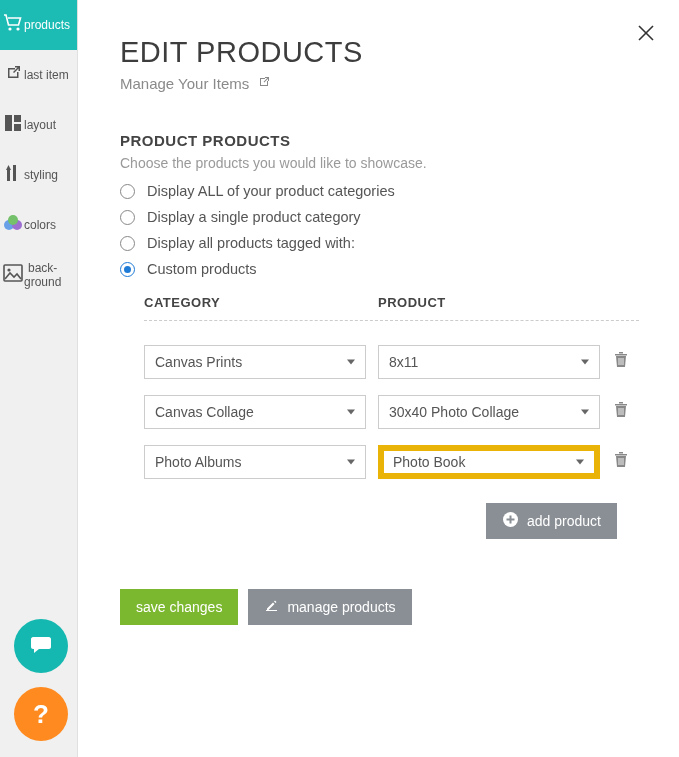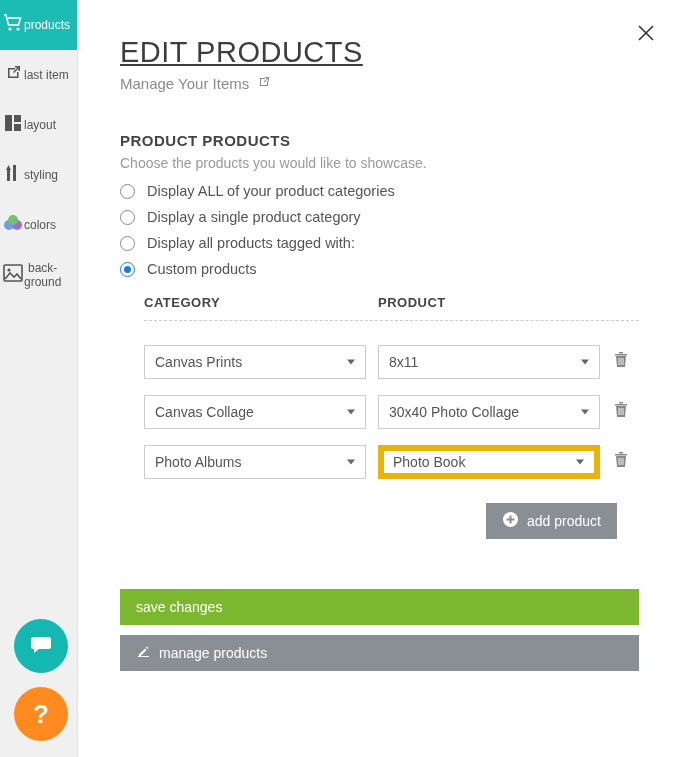--- a/index.html
+++ b/index.html
@@ -58,21 +58,20 @@
     top: 24px;
     cursor: pointer;
     color: #333;
   }
   h1.page-title {
     font-size: 29px;
     font-weight: 400;
     letter-spacing: 0.5px;
     color: #3d3d3d;
     margin-bottom: 6px;
-    text-decoration: underline;
   }
   .subtitle-row {
     display: flex;
     align-items: center;
     gap: 8px;
     color: #8a8a8a;
     font-size: 15px;
     margin-bottom: 40px;
   }
   .subtitle-row .ext-icon { color: #8a8a8a; cursor: pointer; }
@@ -189,21 +188,20 @@
     align-items: center;
     gap: 8px;
     color: #fff;
   }
   .btn-gray { background: #8a8f95; }
   .btn-green { background: #7cb82f; }
   .action-row {
     display: flex;
     gap: 10px;
     margin-top: 50px;
-    flex-direction: column;
   }
   .fab {
     position: absolute;
     left: 14px;
     width: 54px;
     height: 54px;
     border-radius: 50%;
     display: flex;
     align-items: center;
     justify-content: center;

